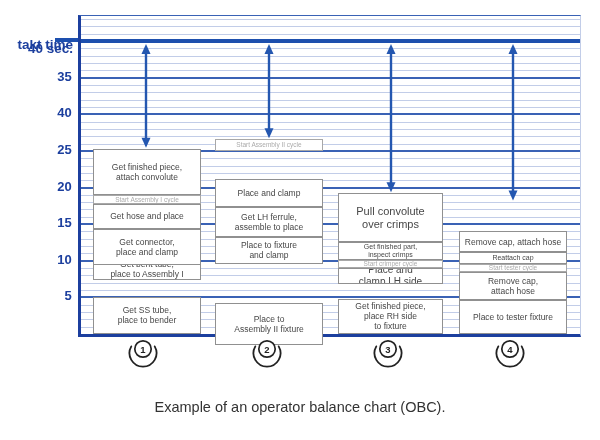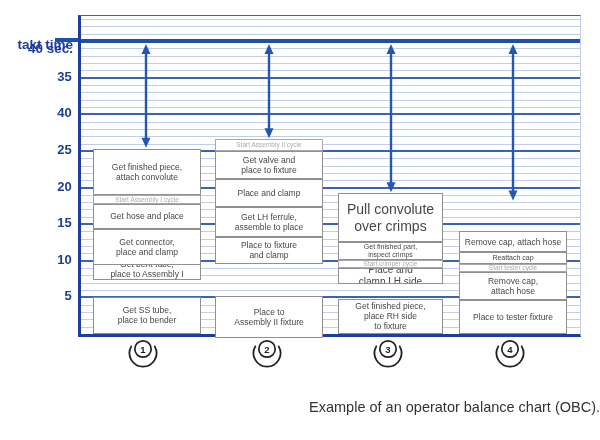--- a/index.html
+++ b/index.html
@@ -11,21 +11,21 @@
   .y-tick{position:absolute;left:0;width:72px;text-align:right;font-weight:bold;
           font-size:13px;letter-spacing:0.2px;}
   .takt-label{position:absolute;left:0;width:73px;text-align:right;font-weight:bold;
           font-size:13.5px;}
   .col{position:absolute;top:0;height:318px;}
   .task-box{position:absolute;left:0;right:0;background:#fff;box-sizing:border-box;
           display:flex;align-items:center;justify-content:center;text-align:center;
           white-space:pre-line;line-height:1.18;overflow:hidden;}
   .arrow-svg{position:absolute;left:0;top:0;pointer-events:none;}
   .op-icon{position:absolute;top:338px;width:44px;height:44px;}
-  #caption{position:absolute;left:0;top:399px;width:600px;text-align:right;
+  #caption{position:absolute;left:0;top:399px;width:600px;text-align:center;
           font-size:14.5px;}
 </style>
 </head>
 <body>
 
 <div id="stage">
   <div class="takt-label" style="top: 37px; color: rgb(28, 63, 158);">takt time</div>
   <div class="takt-label" style="top: 41px; color: rgb(28, 63, 158);">40 sec.</div>
   <div id="takt-stub" style="position: absolute; left: 55px; width: 23px; height: 4px; background: rgb(29, 79, 174); top: 38px;"></div>
   <div id="yticks">
@@ -90,41 +90,39 @@
           <div class="task-box" style="top: 242.553px; height: 21px; font-size: 8.5px; color: rgb(71, 71, 71); border: 1px solid rgb(144, 144, 144);">Get bent tube,
 place to Assembly I</div>
           <div class="task-box" style="top: 212.52px; height: 36px; font-size: 8.5px; color: rgb(71, 71, 71); border: 1px solid rgb(144, 144, 144);">Get connector,
 place and clamp</div>
           <div class="task-box" style="top: 188.347px; height: 24.1725px; font-size: 8.5px; color: rgb(71, 71, 71); border: 1px solid rgb(144, 144, 144);">Get hose and place</div>
           <div class="task-box" style="top: 178.825px; height: 9.5225px; font-size: 6.5px; color: rgb(171, 171, 171); border: 1px solid rgb(168, 168, 168);">Start Assembly I cycle</div>
           <div class="task-box" style="top: 132.677px; height: 46.1475px; font-size: 8.5px; color: rgb(71, 71, 71); border: 1px solid rgb(144, 144, 144);">Get finished piece,
 attach convolute</div>
         </div>
         <div class="col" style="left: 134px; width: 108px;">
-          <div class="task-box" style="top: 280px; height: 42px; font-size: 8.5px; color: rgb(71, 71, 71); border: 1px solid rgb(144, 144, 144);">Place to
+          <div class="task-box" style="top: 287px; height: 42px; font-size: 8.5px; color: rgb(71, 71, 71); border: 1px solid rgb(144, 144, 144);">Place to
 Assembly II fixture</div>
           <div class="task-box" style="top: 220.577px; height: 27.835px; font-size: 8.5px; color: rgb(71, 71, 71); border: 1px solid rgb(144, 144, 144);">Place to fixture
 and clamp</div>
           <div class="task-box" style="top: 190.545px; height: 30.0325px; font-size: 8.5px; color: rgb(71, 71, 71); border: 1px solid rgb(144, 144, 144);">Get LH ferrule,
 assemble to place</div>
           <div class="task-box" style="top: 163.442px; height: 27.1025px; font-size: 8.5px; color: rgb(71, 71, 71); border: 1px solid rgb(144, 144, 144);">Place and clamp</div>
-          <div class="task-box" style="top: 134.875px; height: 28.5675px; font-size: 8.5px; color: rgb(71, 71, 71); border: 1px solid rgb(144, 144, 144);">Get valve and
-place to fixture</div>
           <div class="task-box" style="top: 123.155px; height: 11.72px; font-size: 6.5px; color: rgb(171, 171, 171); border: 1px solid rgb(168, 168, 168);">Start Assembly II cycle</div>
         </div>
         <div class="col" style="left: 257px; width: 105px;">
           <div class="task-box" style="top: 282.84px; height: 35.16px; font-size: 8.5px; color: rgb(71, 71, 71); border: 1px solid rgb(144, 144, 144);">Get finished piece,
 place RH side
 to fixture</div>
           <div class="task-box" style="top: 252.075px; height: 16px; font-size: 10px; color: rgb(71, 71, 71); border: 1px solid rgb(144, 144, 144);">Place and
 clamp LH side</div>
           <div class="task-box" style="top: 244.017px; height: 8.0575px; font-size: 6.5px; color: rgb(171, 171, 171); border: 1px solid rgb(168, 168, 168);">Start crimper cycle</div>
           <div class="task-box" style="top: 225.705px; height: 18.3125px; font-size: 7px; color: rgb(71, 71, 71); border: 1px solid rgb(144, 144, 144);">Get finished part,
 inspect crimps</div>
-          <div class="task-box" style="top: 177.36px; height: 48.345px; font-size: 14px; color: rgb(71, 71, 71); border: 1px solid rgb(144, 144, 144);">Pull convolute
+          <div class="task-box" style="top: 177.36px; height: 48.345px; font-size: 11px; color: rgb(71, 71, 71); border: 1px solid rgb(144, 144, 144);">Pull convolute
 over crimps</div>
         </div>
         <div class="col" style="left: 378px; width: 108px;">
           <div class="task-box" style="top: 283.572px; height: 34.4275px; font-size: 8.5px; color: rgb(71, 71, 71); border: 1px solid rgb(144, 144, 144);">Place to tester fixture</div>
           <div class="task-box" style="top: 255.738px; height: 27.835px; font-size: 8.5px; color: rgb(71, 71, 71); border: 1px solid rgb(144, 144, 144);">Remove cap,
 attach hose</div>
           <div class="task-box" style="top: 247.68px; height: 8.0575px; font-size: 6.5px; color: rgb(171, 171, 171); border: 1px solid rgb(168, 168, 168);">Start tester cycle</div>
           <div class="task-box" style="top: 235.96px; height: 11.72px; font-size: 7px; color: rgb(71, 71, 71); border: 1px solid rgb(144, 144, 144);">Reattach cap</div>
           <div class="task-box" style="top: 215.45px; height: 20.51px; font-size: 8.5px; color: rgb(71, 71, 71); border: 1px solid rgb(144, 144, 144);">Remove cap, attach hose</div>
         </div>

